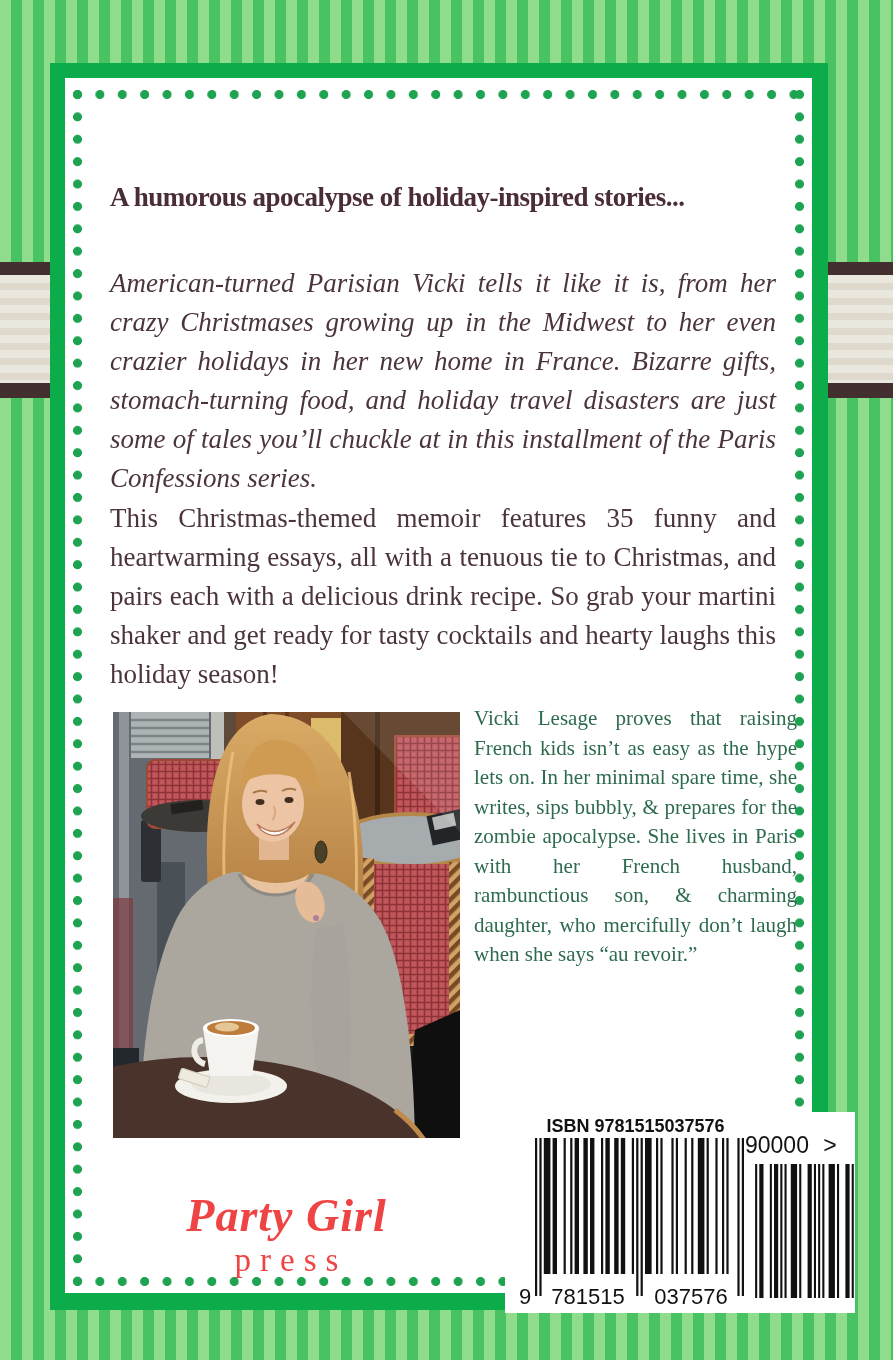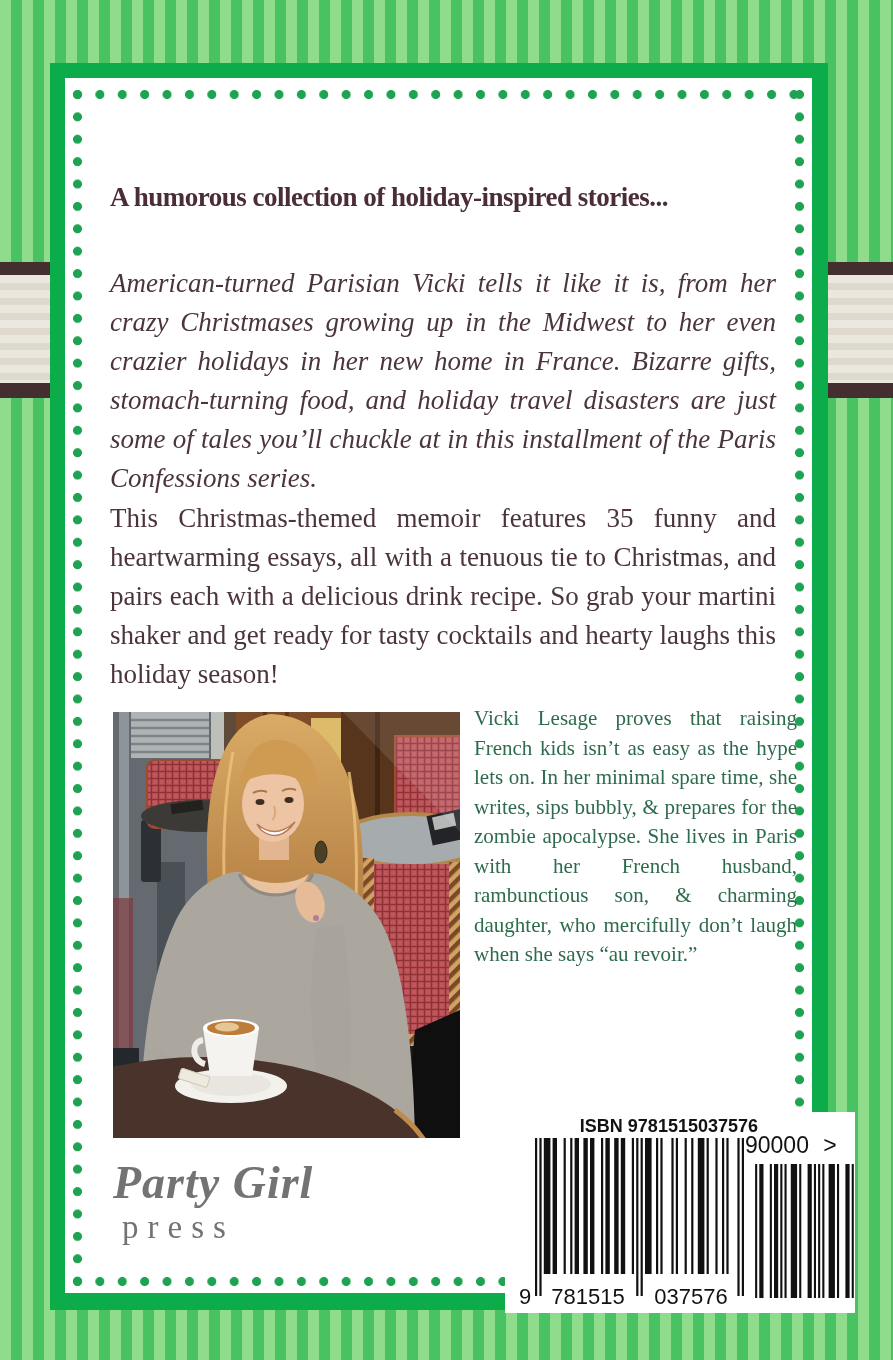--- a/index.html
+++ b/index.html
@@ -41,26 +41,26 @@
   }
   .para.p1{top:112px;padding-top:74px;font-style:italic;}
   .para.p2{top:421px;}
   .bio{
     position:absolute;left:405px;top:622px;width:323px;margin:4px;
     font:400 21px/29.5px "Liberation Serif",serif;color:#2e6b4d;
     text-align:justify;
   }
   .photo{position:absolute;left:48px;top:634px;width:347px;height:426px;}
   .photo svg{display:block;width:347px;height:426px;}
-  .publisher{position:absolute;left:48px;top:1078px;width:347px;color:#737373;}
+  .publisher{position:absolute;left:48px;top:1111px;width:347px;text-align:center;color:#ef4444;}
   .pub-script{font:italic 700 46px "Liberation Serif",serif;letter-spacing:1px;}
   .pub-press{font:400 33px "Liberation Serif",serif;letter-spacing:9px;text-indent:9px;margin-top:0px;}
   
   .barcode-box{position:absolute;left:505px;top:1112px;width:350px;height:201px;background:#ffffff;z-index:6;}
-  .isbn-line{position:absolute;left:8px;top:4px;width:245px;text-align:right;
+  .isbn-line{position:absolute;left:8px;top:4px;width:245px;text-align:center;
     font:700 18px "Liberation Sans",sans-serif;color:#121212;}
   .price-line{position:absolute;left:240px;top:20px;width:108px;text-align:left;
     font:400 23px "Liberation Sans",sans-serif;word-spacing:8px;color:#121212;}
   #ean-main{position:absolute;left:14px;top:26px;}
   #ean-addon{position:absolute;left:248px;top:52px;}
   #ean-main rect,#ean-addon rect{fill:#111111;}
   .bc-digits{font-family:"Liberation Sans",sans-serif;font-size:22px;fill:#111111;}
 </style>
 </head>
 <body>
@@ -74,21 +74,21 @@
   </div>
 
   <div class="frame"></div>
 
   <div class="cover">
     <div class="dots dots-h dots-top"></div>
     <div class="dots dots-h dots-bottom"></div>
     <div class="dots dots-v dots-left"></div>
     <div class="dots dots-v dots-right"></div>
 
-    <h1 class="headline">A humorous collection of holiday-inspired stories...</h1>
+    <h1 class="headline">A humorous apocalypse of holiday-inspired stories...</h1>
     <p class="para p1">American-turned Parisian Vicki tells it like it is, from her crazy Christmases growing up in the Midwest to her even crazier holidays in her new home in France. Bizarre gifts, stomach-turning food, and holiday travel disasters are just some of tales you’ll chuckle at in this installment of the Paris Confessions series.</p>
     <p class="para p2">This Christmas-themed memoir features 35 funny and heartwarming essays, all with a tenuous tie to Christmas, and pairs each with a delicious drink recipe. So grab your martini shaker and get ready for tasty cocktails and hearty laughs this holiday season!</p>
 
     <div class="photo">
       <svg viewBox="0 0 347 426" preserveAspectRatio="none" role="img">
         <defs>
           <pattern id="weave" width="7" height="7" patternUnits="userSpaceOnUse">
             <rect width="7" height="7" fill="#c0575c"></rect>
             <path d="M0,3.5 H7 M3.5,0 V7" stroke="#8e3238" stroke-width="1.6"></path>
           </pattern>

